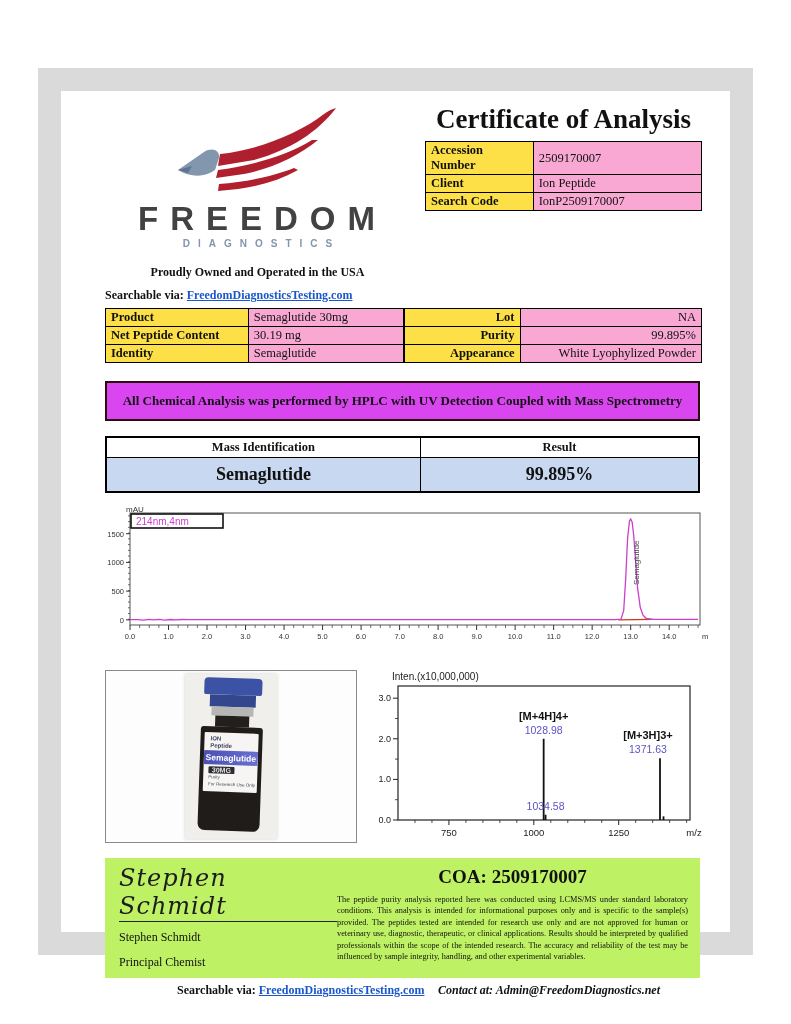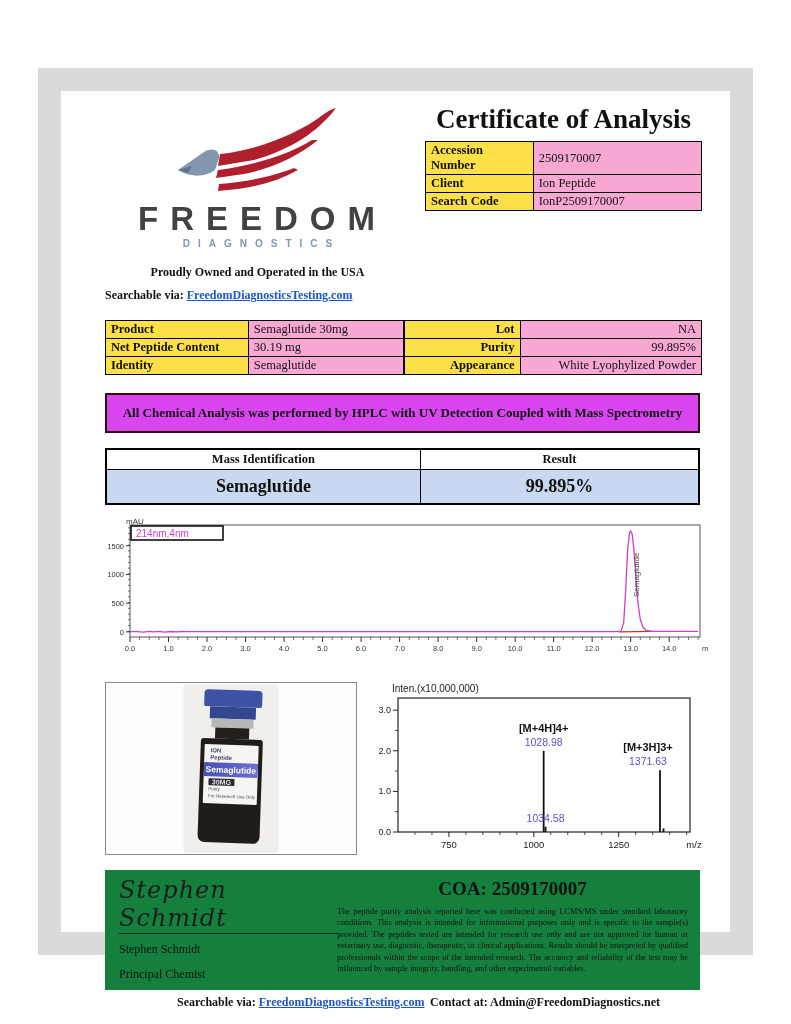--- a/index.html
+++ b/index.html
@@ -20,21 +20,21 @@
   .head-right { width: 277px; margin-left: auto; }
   .doc-title { font-size: 27px; font-weight: bold; text-align: center; margin-bottom: 6px; white-space: nowrap; }
 
   table.info { border-collapse: collapse; width: 100%; }
   table.info td { border: 1px solid #000; font-size: 12.5px; padding: 1px 5px; height: 18px; }
   td.lbl { background: #fde047; font-weight: bold; width: 39%; }
   td.val { background: #f9a8d4; }
   .dates-gap { height: 14px; }
 
   
-  .product-row { display: flex; margin-top: 17px; }
+  .product-row { display: flex; margin-top: 5px; }
   .prod-left { width: 261px; }
   .prod-right { width: 280px; margin-left: auto; text-align: right; }
   .prod-left td.lbl { width: 48%; }
   .prod-right td.lbl { width: 39%; }
 
   
   .banner { margin-top: 18px; width: 595px; background: #d946ef; border: 2px solid #2b0b0e; padding: 10px 8px; text-align: center; font-weight: bold; font-size: 13px; }
 
   
   table.mass { border-collapse: collapse; width: 595px; margin-top: 15px; border: 2px solid #000; }
@@ -55,32 +55,32 @@
   .neck { width: 34px; height: 11px; background: #221f1d; margin: 0 auto; }
   .bodyv { width: 62px; height: 104px; background: #201c19; border-radius: 3px 3px 7px 7px; margin: 0 auto; padding-top: 6px; }
   .vlabel { width: 54px; margin: 0 auto; background: #f6f5f3; border-radius: 1px; overflow: hidden; }
   .vbrand { font-family: "Liberation Sans", sans-serif; font-size: 6px; font-weight: bold; color: #3a3f5e; padding: 3px 0 2px 6px; line-height: 1.1; text-align: left; }
   .vname { background: linear-gradient(90deg,#4a50b4,#6a6fd0); color: #fff; font-family: "Liberation Sans", sans-serif; font-weight: bold; font-size: 8.5px; text-align: center; padding: 2px 0; }
   .vstrength { background: #2b2b33; color: #e8e8e8; font-family: "Liberation Sans", sans-serif; font-weight: bold; font-size: 7px; width: 26px; margin: 2px 0 1px 5px; text-align: center; border-radius: 1px; }
   .vtiny { font-family: "Liberation Sans", sans-serif; font-size: 4.5px; color: #44474f; text-align: left; padding: 0 0 3px 5px; line-height: 1.5; }
   .ms-wrap { margin-left: 13px; }
 
   
-  .sig-box { margin-top: 10px; width: 595px; background: #15803d; padding: 6px 12px 8px 14px; display: flex; }
+  .sig-box { margin-top: 10px; width: 595px; background: #bef264; padding: 6px 12px 8px 14px; display: flex; }
   .sig-left { width: 218px; flex: none; }
   .sig-script { font-family: "DejaVu Serif", serif; font-style: italic; font-size: 24px; letter-spacing: 1px; color: #1c1c1c; display: inline-block; border-bottom: 1.5px solid #222; padding: 0 6px 1px 0; }
   .sig-name { font-size: 12px; margin-top: 8px; }
   .sig-role { font-size: 12px; margin-top: 10px; }
   .sig-right { flex: 1; }
   .coa-line { font-size: 19px; font-weight: bold; text-align: center; margin: 2px 0 6px; }
   .disclaimer { font-size: 8.3px; line-height: 1.38; text-align: justify; }
 
   
   .footer-row { display: flex; margin-top: 5px; font-size: 12px; font-weight: bold; padding: 0 42px 0 72px; }
-  .footer-right { margin-left: auto; }
+  .footer-right { margin-left: auto; font-style: italic; }
   svg text { font-family: "Liberation Sans", sans-serif; }
 </style>
 </head>
 <body>
 
 <div class="frame">
 <div class="page">
 
   <div class="header-row">
     <div class="logo-col">

